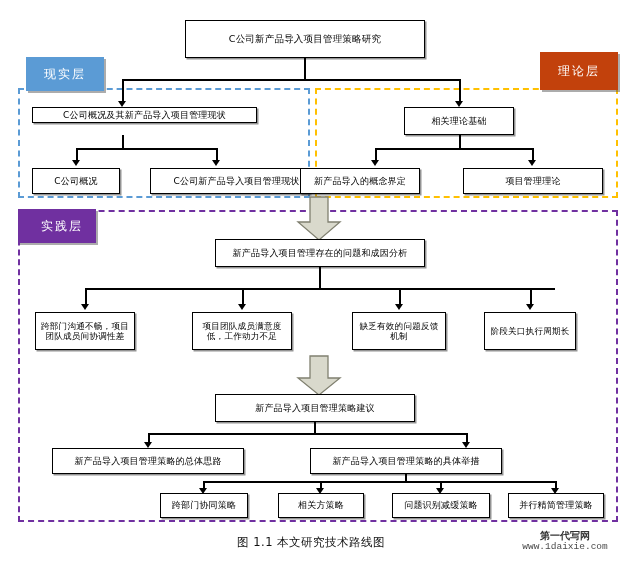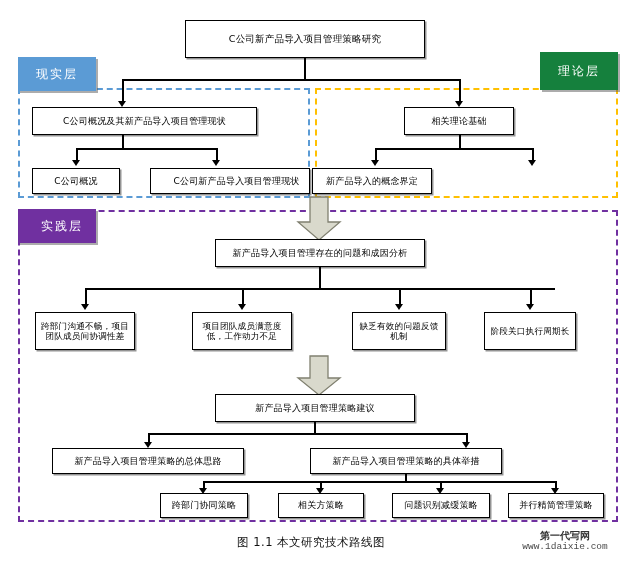--- a/index.html
+++ b/index.html
@@ -22,22 +22,22 @@
   .box.twoline{font-size:8.6px;}
   .title-box{font-size:9.5px;}
 
   
   .chip{
     position:absolute;box-sizing:border-box;
     display:flex;align-items:center;justify-content:center;
     color:#fff;font-size:12px;letter-spacing:2px;
     box-shadow:2px 2px 0 rgba(90,90,90,.5);
   }
-  .chip-reality{background:#5b9bd5;}
-  .chip-theory{background:#15803d;}
+  .chip-reality{background:#5b9bd5;margin-left:8px;}
+  .chip-theory{background:#c2410c;}
   .chip-practice{background:#7030a0;}
 
   
   .region{position:absolute;box-sizing:border-box;background:transparent;}
   .region-reality{border:2px dashed #5b9bd5;}
   .region-theory{border:2px dashed #ffc000;}
   .region-practice{border:2px dashed #7030a0;}
 
   
   .ln{position:absolute;background:#000;}
@@ -87,21 +87,21 @@
     <span>C公司新产品导入项目管理策略研究</span>
   </div>
 
   <div class="ln lnv" style="left:304px; top:58px;  height:22px;"></div>
   <div class="ln lnh" style="left:122px; top:79px;  width:338px;"></div>
   <div class="ln lnv" style="left:122px; top:79px;  height:24px;"></div>
   <div class="arrowhead" style="left:118px; top:101px;"></div>
   <div class="ln lnv" style="left:459px; top:79px;  height:24px;"></div>
   <div class="arrowhead" style="left:455px; top:101px;"></div>
 
-  <div class="box" style="left:32px; top:107px; width:225px; height:28px;">
+  <div class="box" style="left:32px; top:107px; width:225px; height:16px;">
     <span>C公司概况及其新产品导入项目管理现状</span>
   </div>
 
   <div class="ln lnv" style="left:122px; top:135px; height:14px;"></div>
   <div class="ln lnh" style="left:76px;  top:148px; width:140px;"></div>
   <div class="ln lnv" style="left:76px;  top:148px; height:14px;"></div>
   <div class="arrowhead" style="left:72px;  top:160px;"></div>
   <div class="ln lnv" style="left:216px; top:148px; height:14px;"></div>
   <div class="arrowhead" style="left:212px; top:160px;"></div>
 
@@ -116,22 +116,25 @@
     <span>相关理论基础</span>
   </div>
 
   <div class="ln lnv" style="left:459px; top:135px; height:14px;"></div>
   <div class="ln lnh" style="left:375px; top:148px; width:157px;"></div>
   <div class="ln lnv" style="left:375px; top:148px; height:14px;"></div>
   <div class="arrowhead" style="left:371px; top:160px;"></div>
   <div class="ln lnv" style="left:532px; top:148px; height:14px;"></div>
   <div class="arrowhead" style="left:528px; top:160px;"></div>
 
-  <div class="box" style="left:312px; top:168px; width:120px; height:26px;">
+  <div class="box" style="left:300px; top:168px; width:120px; height:26px;">
     <span>新产品导入的概念界定</span>
+  </div>
+  <div class="box" style="left:463px; top:168px; width:140px; height:26px;">
+    <span>项目管理理论</span>
   </div>
 
   <svg class="fatarrow" style="left:294px; top:196px;" width="50" height="46" viewBox="0 0 50 46">
     <polygon points="16,1 34,1 34,26 46,26 25,44 4,26 16,26" fill="#d9d9cc" stroke="#808070" stroke-width="1.3"></polygon>
   </svg>
 
   <div class="box" style="left:215px; top:239px; width:210px; height:28px;">
     <span>新产品导入项目管理存在的问题和成因分析</span>
   </div>
 

